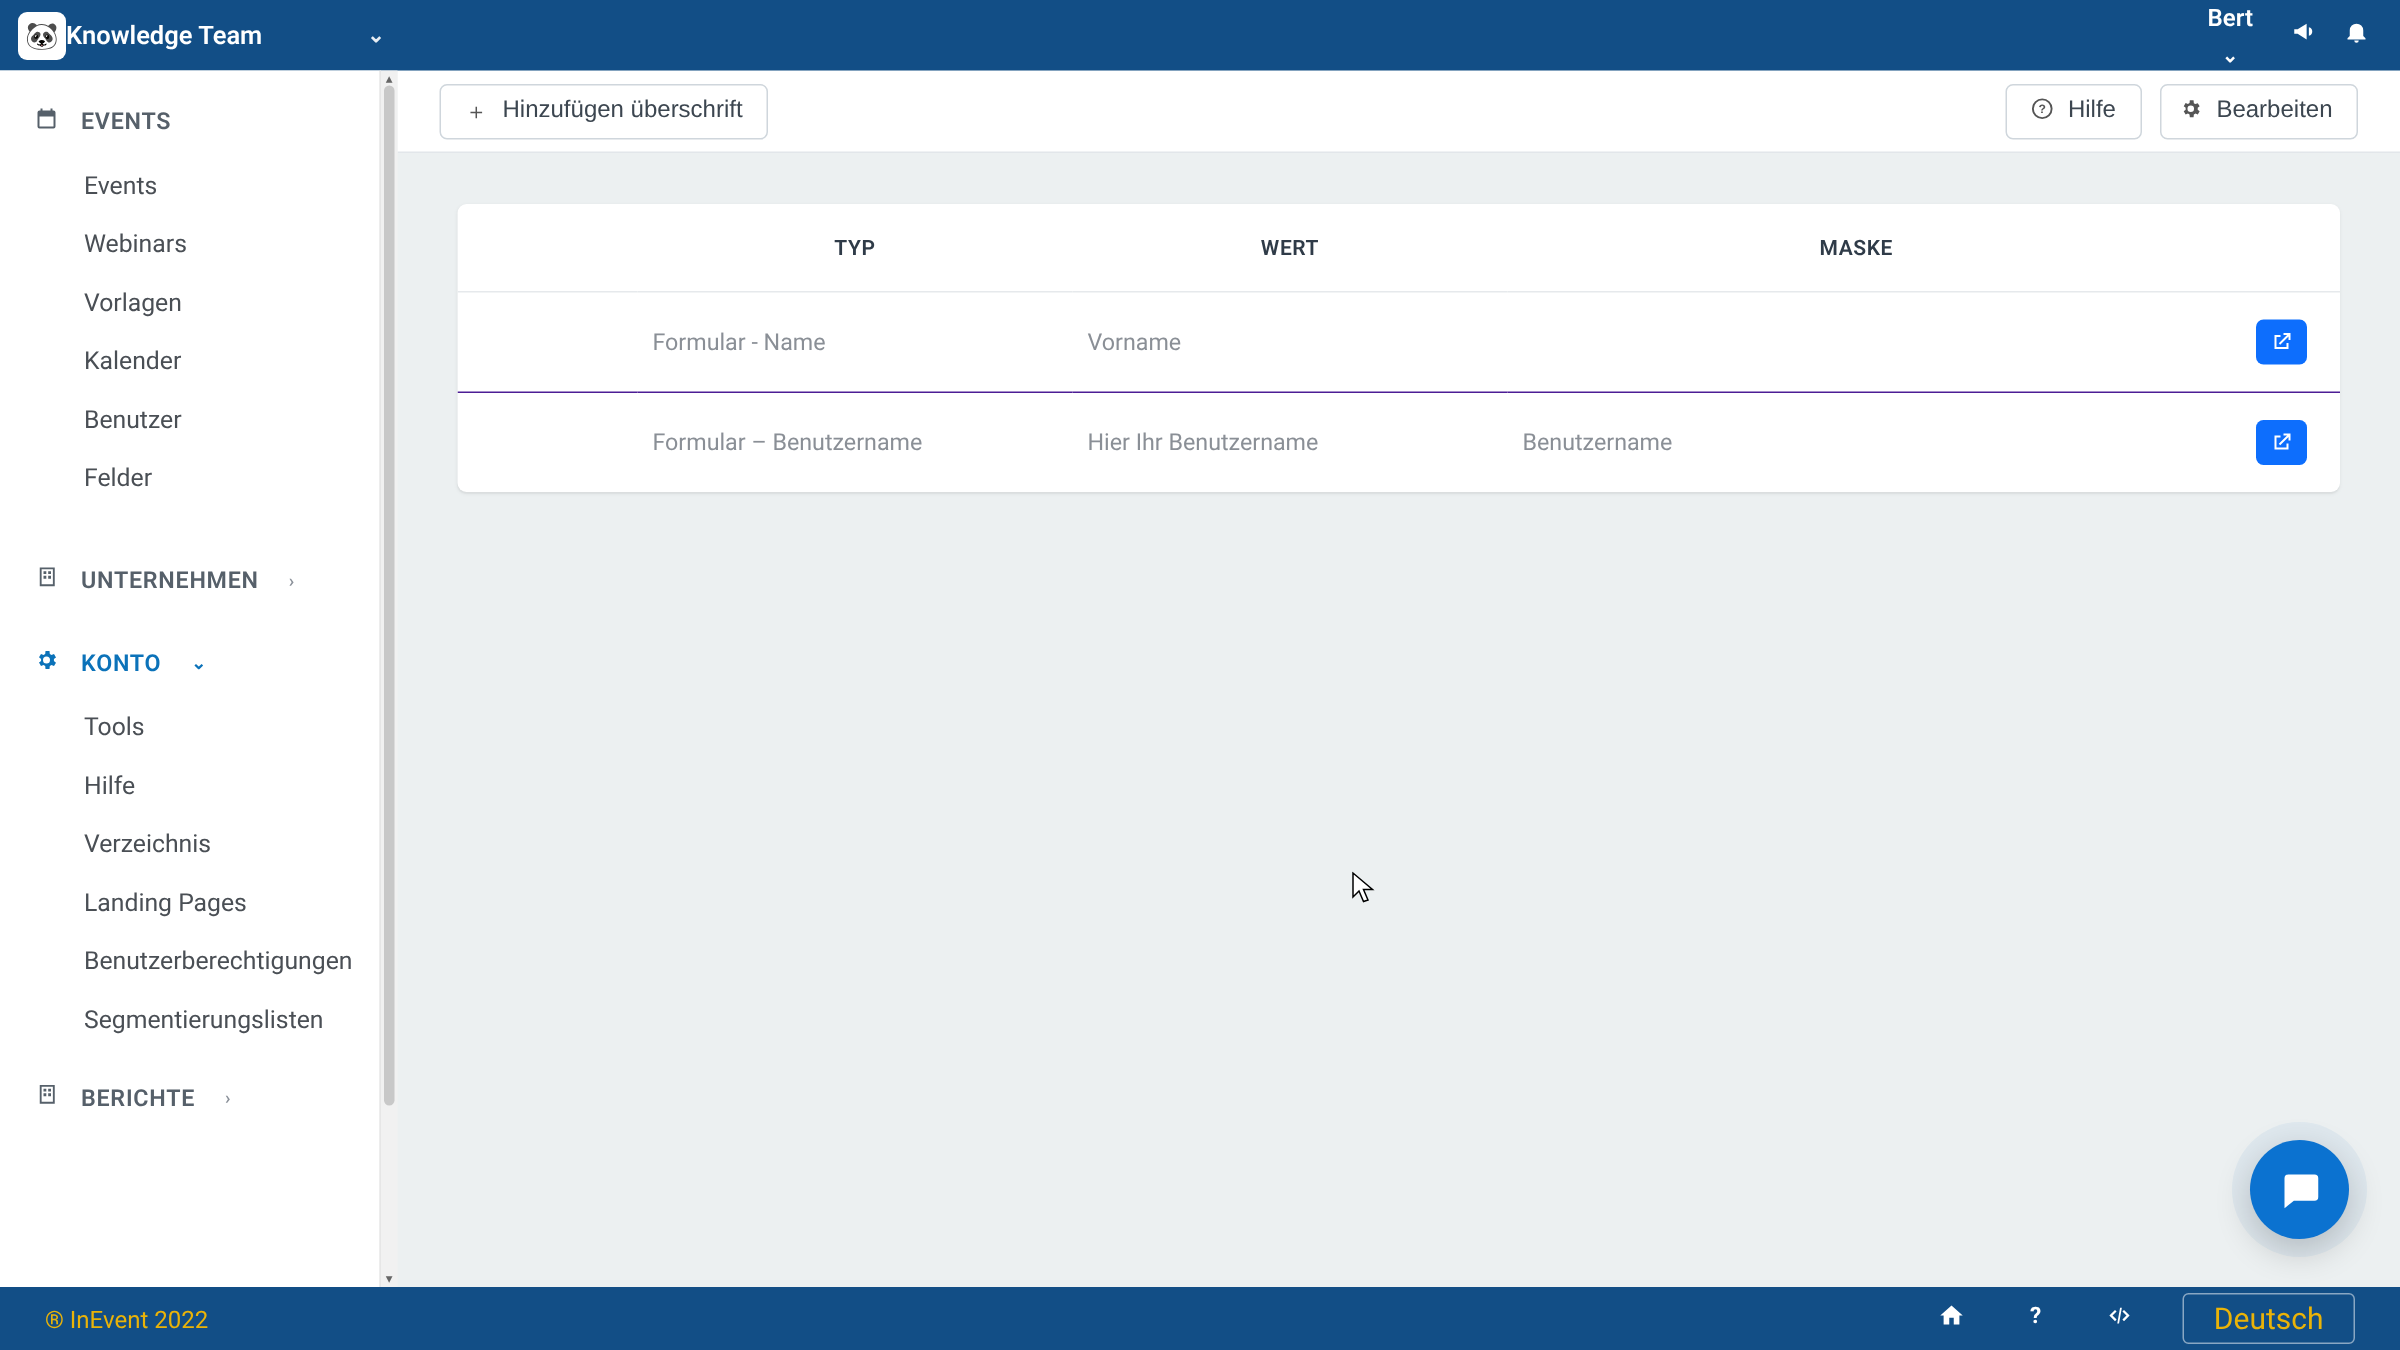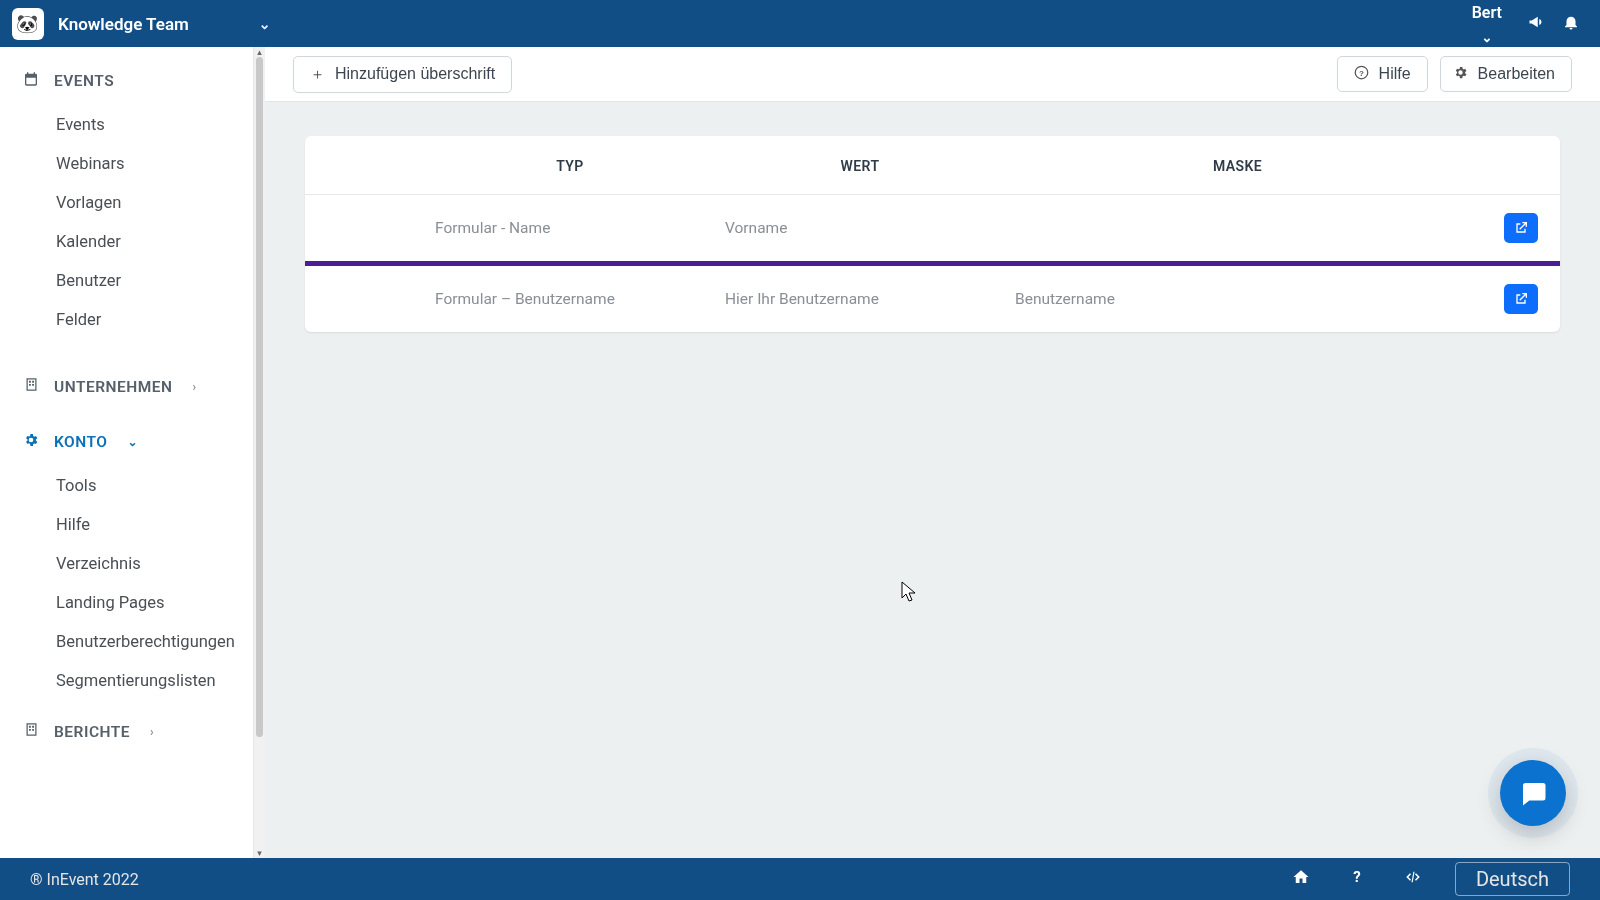--- a/index.html
+++ b/index.html
@@ -15,21 +15,21 @@
     align-items: center;
     padding: 0 12px;
     position: relative;
   }
   .topbar .logo {
     width: 32px; height: 32px; border-radius: 6px; background: #fff;
     display: flex; align-items: center; justify-content: center;
     font-size: 18px;
   }
   .topbar .workspace {
-    display: flex; align-items: center; gap: 14px; margin-left: 14px;
+    display: flex; align-items: center; gap: 14px; 
     font-size: 17px; font-weight: 600;
   }
   .topbar .workspace .chev { font-size: 14px; opacity: .9; margin-left: 56px;}
   .topbar .spacer { flex: 1 1 auto; }
   .topbar .user { display: flex; align-items: center; gap: 8px; font-size: 16px; font-weight: 600; margin-right: 18px; flex-direction: column;}
   .topbar .user .chev { font-size: 13px; }
   .topbar .icon-btn { width: 34px; text-align: center; font-size: 17px; cursor: pointer; }
 
   
   .shell { display: flex; height: calc(900px - 47px - 42px); }
@@ -81,21 +81,21 @@
     background: #fff; border-radius: 6px;
     box-shadow: 0 1px 3px rgba(0,0,0,.05), 0 1px 1px rgba(0,0,0,.04);
     overflow: hidden;
   }
   table.data { width: 100%; border-collapse: collapse; }
   table.data th {
     text-align: center; font-size: 14px; font-weight: 600; color: #2f3b48;
     letter-spacing: .4px; padding: 22px 10px 20px 10px; border-bottom: 1px solid #e6e9ec;
   }
   table.data td {
-    font-size: 15.5px; color: #8a8f96; padding: 18px 10px; border-bottom: 5px solid #4c1d95;
+    font-size: 15.5px; color: #8a8f96; padding: 18px 10px; border-bottom: 1px solid #4c1d95;
   }
   table.data tr:last-child td { border-bottom: none; }
   .col-lead { width: 120px; }
   .col-type { width: 290px; }
   .col-value { width: 290px; }
   .col-mask { }
   .col-actions { width: 90px; text-align: right; padding-right: 22px; }
   .mini-btn {
     width: 34px; height: 30px; border-radius: 5px; background: #0d6efd;
     display: inline-flex; align-items: center; justify-content: center;
@@ -107,21 +107,21 @@
   .chat-fab {
     position: absolute; right: 34px; bottom: 74px;
     width: 66px; height: 66px; border-radius: 50%; background: #0b72d0;
     box-shadow: 0 8px 24px rgba(0,0,0,.2), 0 0 0 12px rgba(11,114,208,.06);
     display:flex; align-items:center; justify-content:center; cursor:pointer;
   }
   .chat-fab svg { width: 30px; height: 30px; fill: #fff; }
 
   
   .footer {
-    height: 42px; background: #124e86; color: #e5e5e5;
+    height: 42px; background: #124e86; color: #eab308;
     display: flex; align-items: center; padding: 0 30px;
     position: absolute; bottom: 0; left: 0; right: 0;
     font-size: 16px;
   }
   .footer .spacer { flex:1; }
   .footer .f-icon { width: 56px; text-align:center; font-size: 18px; cursor:pointer; }
   .footer .lang-box {
     border: 1px solid rgba(255,255,255,.5); padding: 4px 20px; border-radius: 4px;
     margin-left: 14px; font-size: 20px; cursor:pointer;
   }

